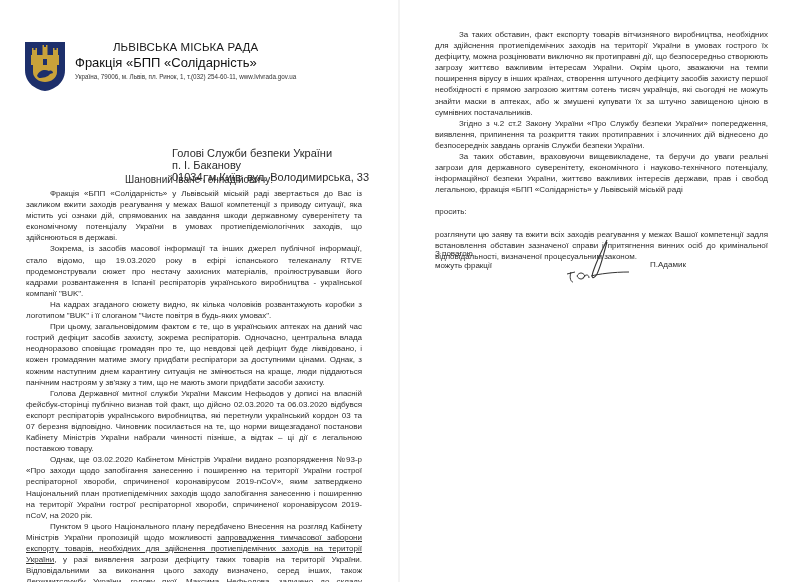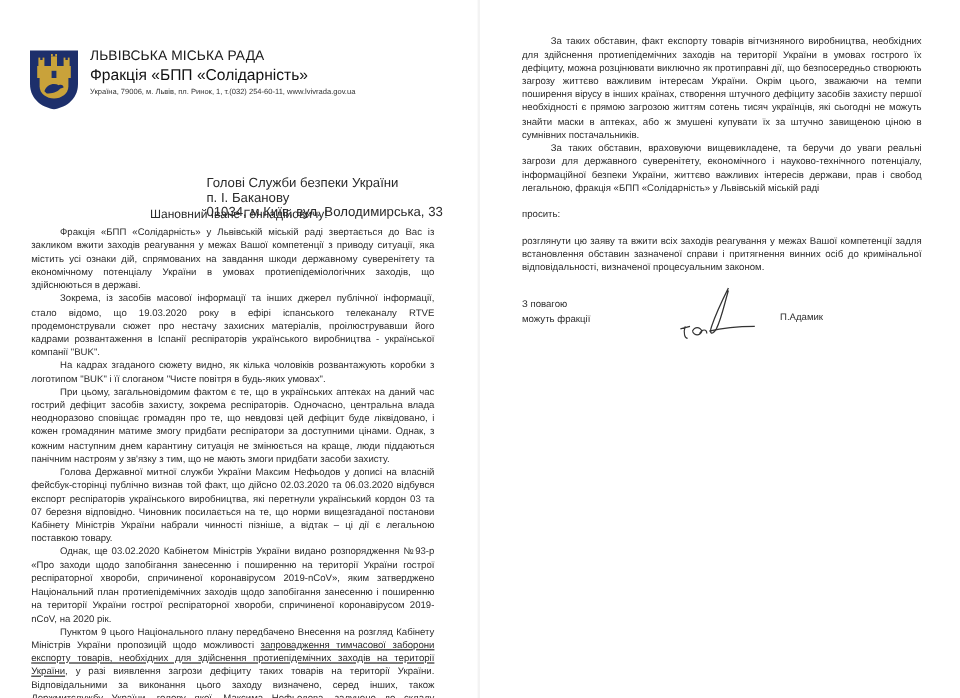--- a/index.html
+++ b/index.html
@@ -4,21 +4,21 @@
 <style>
   html,body{margin:0;padding:0;background:#fff;}
   body{width:800px;height:582px;overflow:hidden;position:relative;font-family:"Liberation Sans",sans-serif;color:#2a2a2a;}
   .page{position:absolute;top:0;height:564px;background:#fff;}
   #left{left:0;width:398px;}
   #right{left:400px;width:400px;}
   .divider{position:absolute;left:398px;top:0;width:2px;height:582px;background:#f3f3f3;}
   .letterhead{position:absolute;left:23px;top:40px;display:flex;}
   .crest{width:44px;height:52px;}
   .lh-text{margin-left:8px;margin-top:1px;}
-  .lh-council{font-size:11.5px;color:#1a1a1a;letter-spacing:0.1px;}
+  .lh-council{font-size:11.5px;color:#1a1a1a;letter-spacing:0.1px;text-align:center;}
   .lh-faction{font-size:13px;font-weight:normal;color:#111;margin-top:2px;}
   .lh-address{font-size:6.3px;color:#333;margin-top:3px;}
   .recipient{position:absolute;left:172px;top:147px;font-size:11px;line-height:12px;color:#2b2b2b;}
   .greeting{position:absolute;left:0;width:398px;top:174px;text-align:center;font-size:10px;color:#2b2b2b;}
   .body{position:absolute;font-size:8px;line-height:11.1px;text-align:justify;color:#2c2c2c;}
   #left .body{left:26px;width:336px;top:188px;}
   #right .body{left:35px;width:333px;top:29px;}
   .body p{margin:0;text-indent:24px;}
   .body p.noindent{text-indent:0;}
   .u{text-decoration:underline;}
@@ -75,20 +75,21 @@
     <p>Однак, ще 03.02.2020 Кабінетом Міністрів України видано розпорядження №93-р «Про заходи щодо запобігання занесенню і поширенню на території України гострої респіраторної хвороби, спричиненої коронавірусом 2019-nCoV», яким затверджено Національний план протиепідемічних заходів щодо запобігання занесенню і поширенню на території України гострої респіраторної хвороби, спричиненої коронавірусом 2019-nCoV, на 2020 рік.</p>
     <p><span>Пунктом 9 цього Національного плану передбачено Внесення на розгляд Кабінету Міністрів України пропозицій щодо можливості </span><span class="u">запровадження тимчасової заборони експорту товарів, необхідних для здійснення протиепідемічних заходів на території України</span><span>, у разі виявлення загрози дефіциту таких товарів на території України. Відповідальними за виконання цього заходу визначено, серед інших, також Держмитслужбу України, голову якої, Максима Нефьодова, залучено до складу оперативного штабу з питань запобігання занесенню та поширенню на території України гострої респіраторної хвороби, спричиненої коронавірусом 2019-nCoV.</span></p>
   </div>
 </div>
 
 <div class="divider"></div>
 
 <div class="page" id="right">
   <div class="body">
     <p>За таких обставин, факт експорту товарів вітчизняного виробництва, необхідних для здійснення протиепідемічних заходів на території України в умовах гострого їх дефіциту, можна розцінювати виключно як протиправні дії, що безпосередньо створюють загрозу життєво важливим інтересам України. Окрім цього, зважаючи на темпи поширення вірусу в інших країнах, створення штучного дефіциту засобів захисту першої необхідності є прямою загрозою життям сотень тисяч українців, які сьогодні не можуть знайти маски в аптеках, або ж змушені купувати їх за штучно завищеною ціною в сумнівних постачальників.</p>
+    <p>Згідно з ч.2 ст.2 Закону України «Про Службу безпеки України» попередження, виявлення, припинення та розкриття таких протиправних і злочинних дій віднесено до безпосередніх завдань органів Служби безпеки України.</p>
     <p>За таких обставин, враховуючи вищевикладене, та беручи до уваги реальні загрози для державного суверенітету, економічного і науково-технічного потенціалу, інформаційної безпеки України, життєво важливих інтересів держави, прав і свобод легальною, фракція «БПП «Солідарність» у Львівській міській раді</p>
     <p class="request">просить:</p>
     <p class="noindent">розглянути цю заяву та вжити всіх заходів реагування у межах Вашої компетенції задля встановлення обставин зазначеної справи і притягнення винних осіб до кримінальної відповідальності, визначеної процесуальним законом.</p>
   </div>
 
   <div class="sig">
     <div class="sig-left">
       <div>З повагою</div>
       <div>можуть фракції</div>
     </div>

